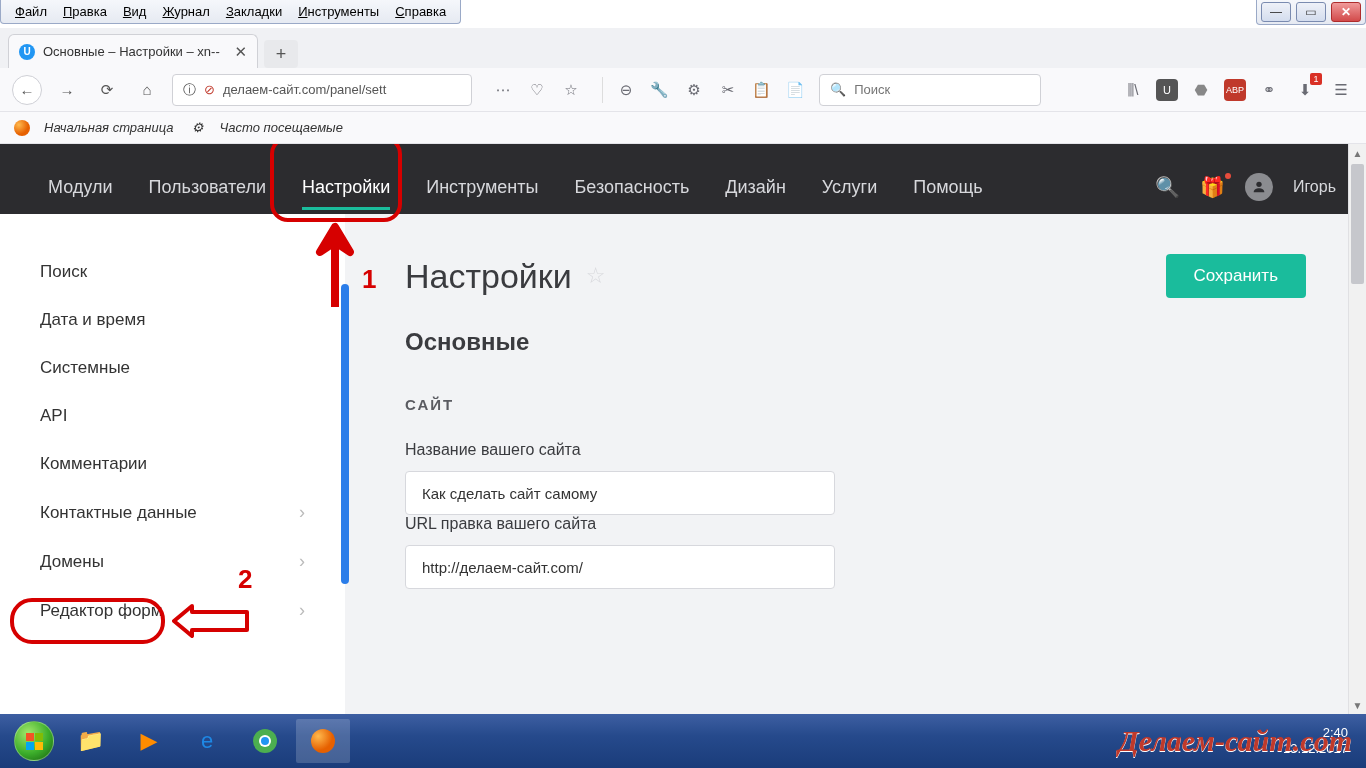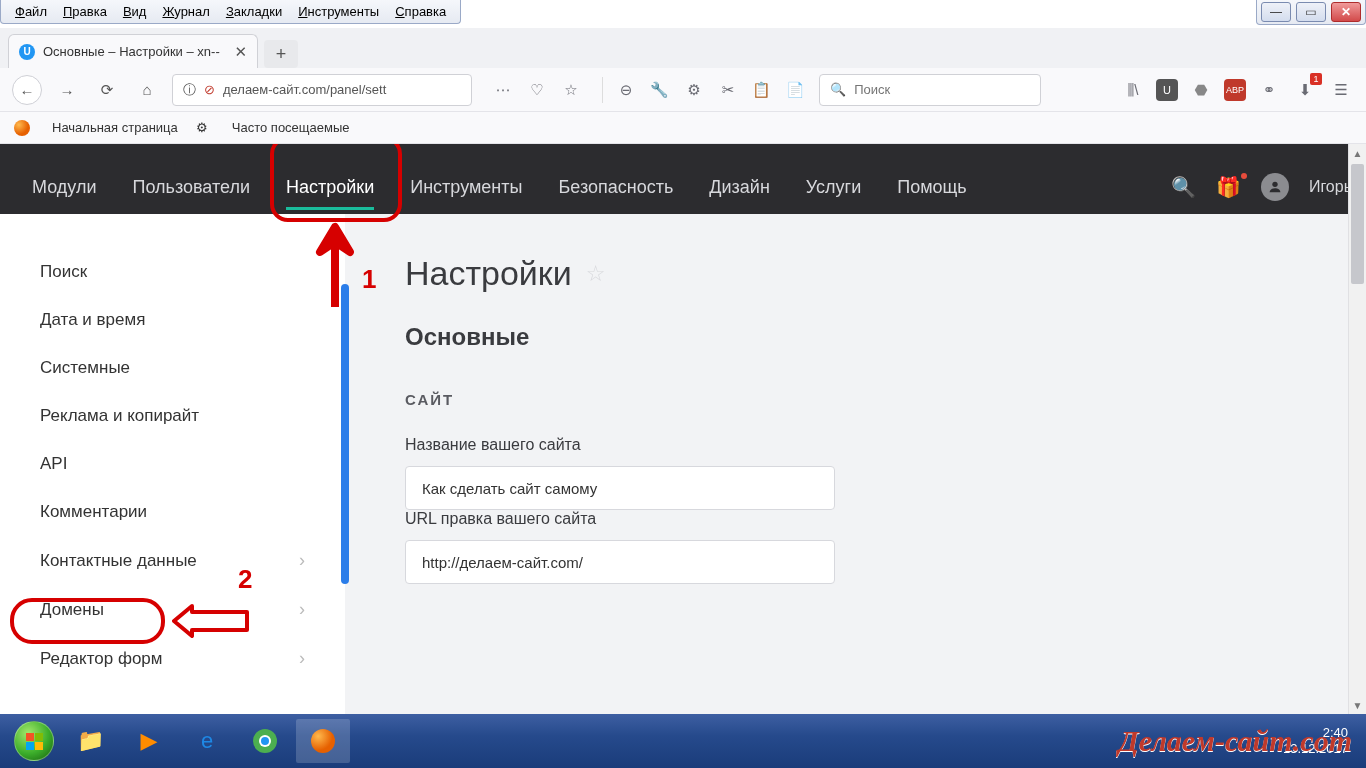--- a/index.html
+++ b/index.html
@@ -22,25 +22,25 @@
 .urlbar{flex:0 0 300px;height:32px;border:1px solid #d0d1d6;border-radius:4px;background:#fff;display:flex;align-items:center;padding:0 10px;gap:8px;font-size:13px;color:#555;}
 .url-text{flex:1;white-space:nowrap;overflow:hidden;text-overflow:ellipsis;}
 .tool-group{display:flex;align-items:center;gap:8px;margin-left:8px;}
 .tool-ico{width:26px;height:26px;border-radius:4px;display:flex;align-items:center;justify-content:center;color:#6a6b73;font-size:15px;cursor:pointer;}
 .searchbar{flex:0 0 180px;height:32px;border:1px solid #d0d1d6;border-radius:4px;background:#fff;display:flex;align-items:center;padding:0 10px;gap:8px;font-size:13px;color:#888;}
 .searchbar input{flex:1;border:none;outline:none;font-size:13px;color:#333;}
 .right-icons{margin-left:auto;display:flex;align-items:center;gap:10px;}
 .badge{position:relative;}
 .badge::after{content:"1";position:absolute;top:-4px;right:-4px;background:#d93025;color:#fff;font-size:9px;width:12px;height:12px;border-radius:2px;display:flex;align-items:center;justify-content:center;}
 .bookbar{height:32px;background:#f9f9fb;border-bottom:1px solid #e4e4e9;display:flex;align-items:center;padding:0 14px;gap:16px;font-size:13px;color:#333;}
-.bk{display:flex;align-items:center;gap:22px;cursor:pointer;}
+.bk{display:flex;align-items:center;gap:14px;cursor:pointer;font-style:italic;}
 .bk-ico{width:16px;height:16px;display:flex;align-items:center;justify-content:center;}
 .ff-ico{width:16px;height:16px;background:radial-gradient(circle at 30% 30%,#ffb94d,#e66000 60%);border-radius:50%;}
 .page{flex:1;position:relative;overflow:hidden;}
-.topnav{height:86px;background:#2c2c2f;display:flex;align-items:center;padding:0 14px;color:#d7d8dc;}
+.topnav{height:86px;background:#2c2c2f;display:flex;align-items:center;padding:0 30px;color:#d7d8dc;}
 .topnav .item{padding:0 18px;font-size:18px;cursor:pointer;height:70px;display:flex;align-items:center;position:relative;}
 .topnav .item.active{color:#fff;}
 .topnav .item.active::after{content:"";position:absolute;left:18px;right:18px;bottom:12px;height:3px;background:#1abc9c;}
 .topnav .right{margin-left:auto;display:flex;align-items:center;gap:20px;}
 .avatar{width:28px;height:28px;background:#8b8c90;border-radius:50%;display:flex;align-items:center;justify-content:center;color:#2c2c2f;}
 .gift{position:relative;font-size:20px;}
 .gift::after{content:"";position:absolute;top:-2px;right:-6px;width:6px;height:6px;background:#e74c3c;border-radius:50%;}
 .content{position:absolute;top:70px;left:0;right:0;bottom:0;background:#f2f3f5;display:flex;}
 .side{width:345px;background:#fff;padding:34px 0;position:relative;}
 .side-item{padding:14px 40px;font-size:17px;color:#333;display:flex;align-items:center;cursor:pointer;}
@@ -184,23 +184,20 @@
         <div class="side-item">
             <span>Поиск</span>
           </div>
         <div class="side-item">
             <span>Дата и время</span>
           </div>
         <div class="side-item">
             <span>Системные</span>
           </div>
         <div class="side-item">
-            <span>Реклама и копирайт</span>
-          </div>
-        <div class="side-item">
             <span>API</span>
           </div>
         <div class="side-item">
             <span>Комментарии</span>
           </div>
         <div class="side-item">
             <span>Контактные данные</span>
             <span class="chev">›</span>
           </div>
         <div class="side-item">
@@ -211,20 +208,21 @@
             <span>Редактор форм</span>
             <span class="chev">›</span>
           </div>
         <div class="side-scroll"></div>
       </div>
 
       <div class="main">
         <div class="title-row">
           <h1 class="page-title">Настройки</h1>
           <span class="star">☆</span>
+          <button class="save-btn">Сохранить</button>
         </div>
         <h2 class="subtitle">Основные</h2>
         <div class="section-h">САЙТ</div>
 
         <div class="field-lbl">Название вашего сайта</div>
         <input class="field-inp" value="Как сделать сайт самому" style="">
 
         <div class="field-lbl">URL правка вашего сайта</div>
         <input class="field-inp" value="http://делаем-сайт.com/" style="">
       </div>

